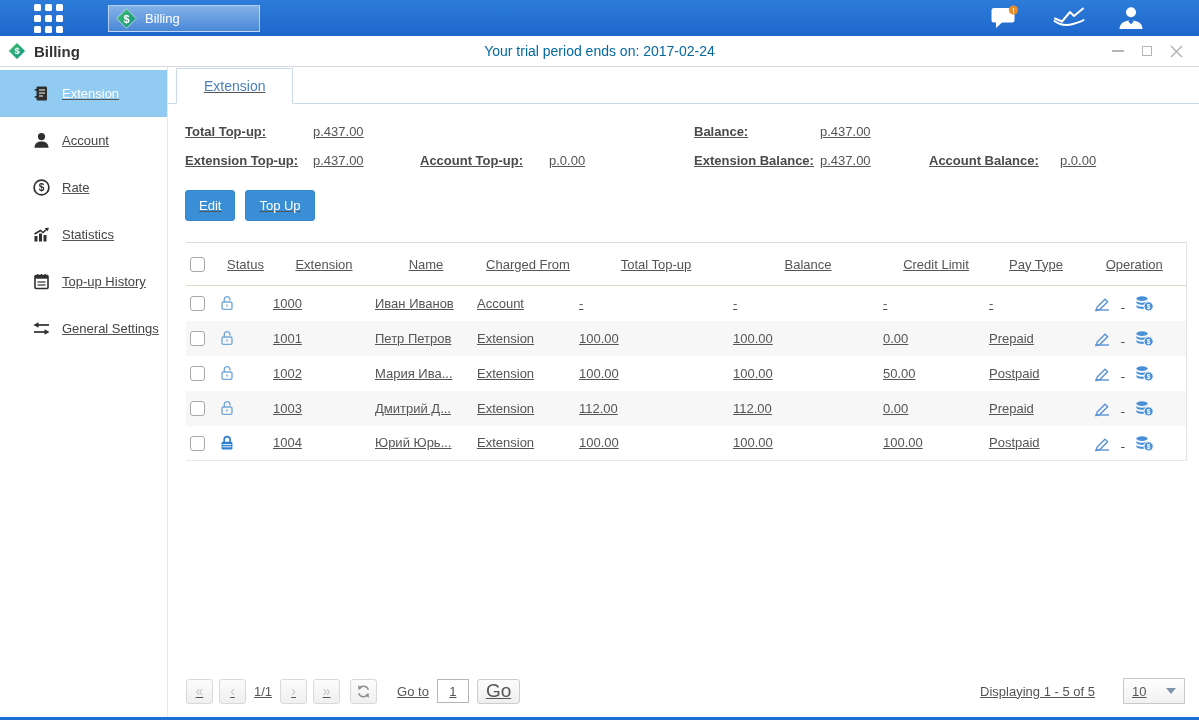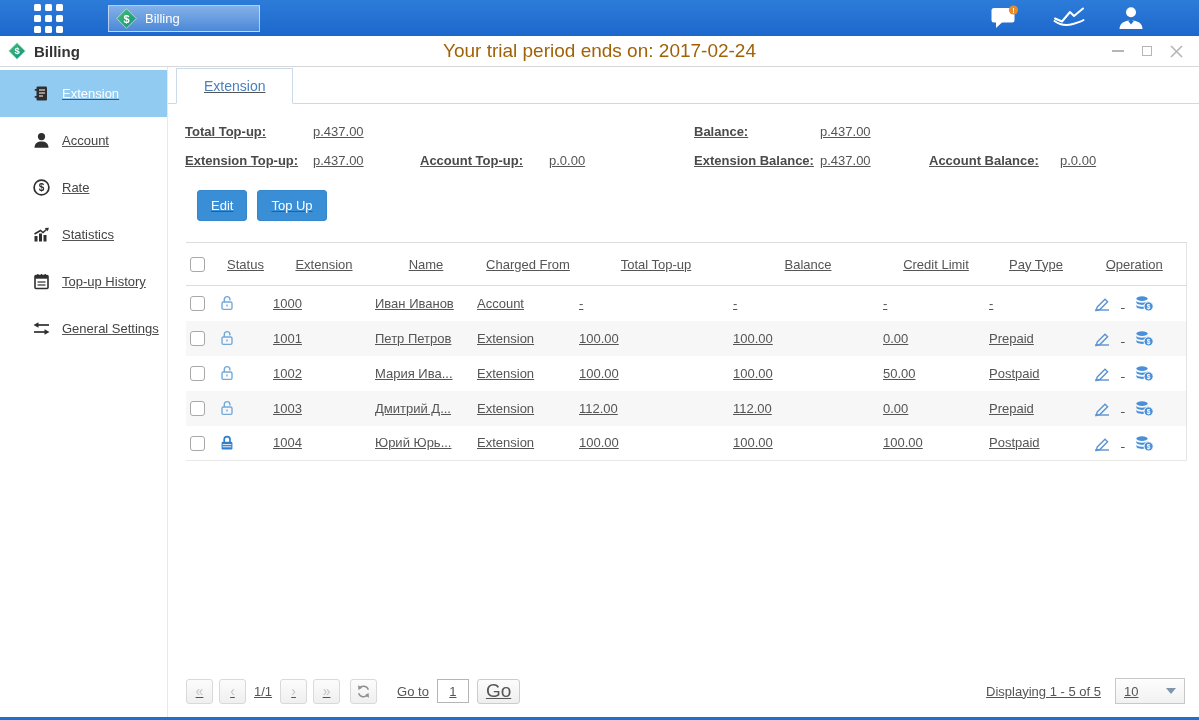--- a/index.html
+++ b/index.html
@@ -14,21 +14,21 @@
   .grid-icon { margin-left:34px; display:grid; grid-template-columns:repeat(3,7px); grid-template-rows:repeat(3,7px); gap:4px; cursor:pointer; }
   .grid-icon span { background:#fff; border-radius:1.5px; }
   .task-tab { margin-left:45px; width:152px; height:27px; border:1px solid rgba(255,255,255,0.55); background:linear-gradient(180deg,rgba(255,255,255,0.42),rgba(255,255,255,0.2)); display:flex; align-items:center; gap:8px; padding-left:7px; color:#fff; font-size:13px; cursor:pointer; }
   .topbar-right { margin-left:auto; margin-right:55px; display:flex; align-items:center; gap:32px; }
   .tb-btn { cursor:pointer; display:flex; align-items:center; }
 
   
   .titlebar { height:31px; background:#fff; border-bottom:1px solid #d8d8d8; display:flex; align-items:center; position:relative; flex-shrink:0; }
   .title-left { margin-left:8px; display:flex; align-items:center; gap:8px; }
   .win-title { font-weight:bold; font-size:15px; color:#333; }
-  .trial-notice { position:absolute; left:50%; transform:translateX(-50%); color:#a16207; font-size:19px; white-space:nowrap; }
+  .trial-notice { position:absolute; left:50%; transform:translateX(-50%); color:#0369a1; font-size:14px; white-space:nowrap; }
   .win-controls { margin-left:auto; margin-right:16px; display:flex; align-items:center; gap:15px; }
   .wc { width:14px; height:14px; display:flex; align-items:center; justify-content:center; cursor:pointer; }
   .wc-min i { display:block; width:12px; height:2px; background:#b5b5b5; }
   .wc-max i { display:block; width:10px; height:10px; border:1.5px solid #b5b5b5; }
 
   
   .app-body { flex:1; display:flex; min-height:0;text-decoration:underline; }
   .sidebar { width:168px; border-right:1px solid #e8e8e8; flex-shrink:0; padding-top:3px; }
   .side-item { height:47px; display:flex; align-items:center; gap:11px; padding-left:32px; color:#444; cursor:pointer; }
   .side-item.active { background:#92cbf1; color:#fff; }
@@ -38,21 +38,21 @@
   .tabstrip { height:37px; border-bottom:1px solid #ccd9e6; display:flex; align-items:flex-end; flex-shrink:0; }
   .tab { height:36px; margin-left:8px; margin-bottom:-1px; padding:0 27px; background:#fff; border:1px solid #ccd9e6; border-bottom:1px solid #fff; display:flex; align-items:center; color:#4b80bd; font-size:14px; cursor:pointer; }
 
   
   .summary { display:grid; grid-template-columns:128px 107px 129px 145px 126px 109px 131px auto; row-gap:14px; margin:20px 0 0 17px; align-items:center; }
   .summary .lbl { font-weight:bold; color:#4a4a4a; }
   .c1{grid-column:1} .c2{grid-column:2} .c3{grid-column:3} .c4{grid-column:4}
   .c5{grid-column:5} .c6{grid-column:6} .c7{grid-column:7} .c8{grid-column:8}
   .r1{grid-row:1} .r2{grid-row:2}
 
-  .actions { margin:22px 0 0 29px; display:flex; gap:10px; }
+  .actions { margin:22px 0 0 17px; display:flex; gap:10px; }
   .btn-blue { background:#3a8ed6; color:#fff; border:1px solid #3486cd; border-radius:3px; padding:7px 13px; font-size:13px; font-family:inherit; cursor:pointer; }
 
   
   .ext-table { margin:21px 0 0 18px; width:1000px; border-collapse:collapse; table-layout:fixed; border-right:1px solid #e3e3e3; }
   .ext-table th { font-weight:normal; color:#555; height:43px; border-top:1px solid #dcdcdc; border-bottom:1px solid #deddc7; text-align:center; }
   .ext-table td { height:35px; text-align:left; color:#555; }
   .ext-table tbody tr:nth-child(even) { background:#f7f7f7; }
   .ext-table tbody tr:last-child { border-bottom:1px solid #e8e8e8; }
   .col-check { text-align:left !important; padding-left:4px; }
   .checkbox { display:inline-block; width:15px; height:15px; border:1px solid #a8a8a8; border-radius:3px; background:#fff; cursor:pointer; vertical-align:middle; }
@@ -60,23 +60,23 @@
   .status-cell svg { vertical-align:middle; }
 
   
   .pager { margin-top:auto; display:flex; align-items:center; padding:0 14px 13px 18px; flex-shrink:0; }
   .pg-btn { width:27px; height:25px; background:linear-gradient(180deg,#fcfcfc,#efefef); border:1px solid #d9d9d9; border-radius:3px; color:#c3c3c3; font-size:14px; display:inline-flex; align-items:center; justify-content:center; margin-right:6px; cursor:pointer; }
   .pg-info { color:#555; margin:0 8px 0 2px; }
   .pg-refresh { margin-left:4px; }
   .goto-label { margin:0 8px 0 14px; color:#555; }
   .goto-input { width:32px; height:24px; border:1px solid #b5b5b5; text-align:center; font-family:inherit; font-size:13px; color:#555; }
   .go-btn { margin-left:8px; height:25px; padding:0 8px; background:linear-gradient(180deg,#fcfcfc,#eee); border:1px solid #ccc; border-radius:3px; color:#555; font-family:inherit; font-size:19px; cursor:pointer; }
-  .pager-right { margin-left:auto; display:flex; align-items:center; gap:14px; }
+  .pager-right { margin-left:auto; display:flex; align-items:center; gap:28px; }
   .displaying { color:#555; }
-  .pagesize { width:70px; height:26px; border:1px solid #c8c8c8; background:linear-gradient(180deg,#fdfdfd,#f1f1f1); display:flex; align-items:center; padding:0 8px; cursor:pointer; color:#555; }
+  .pagesize { width:62px; height:26px; border:1px solid #c8c8c8; background:linear-gradient(180deg,#fdfdfd,#f1f1f1); display:flex; align-items:center; padding:0 8px; cursor:pointer; color:#555; }
   .caret { margin-left:auto; width:0; height:0; border-left:5px solid transparent; border-right:5px solid transparent; border-top:6px solid #7f95ad; }
 </style>
 </head>
 <body>
 
 <div class="window">
 
   <header class="topbar">
     <div class="grid-icon">
       <span></span>

